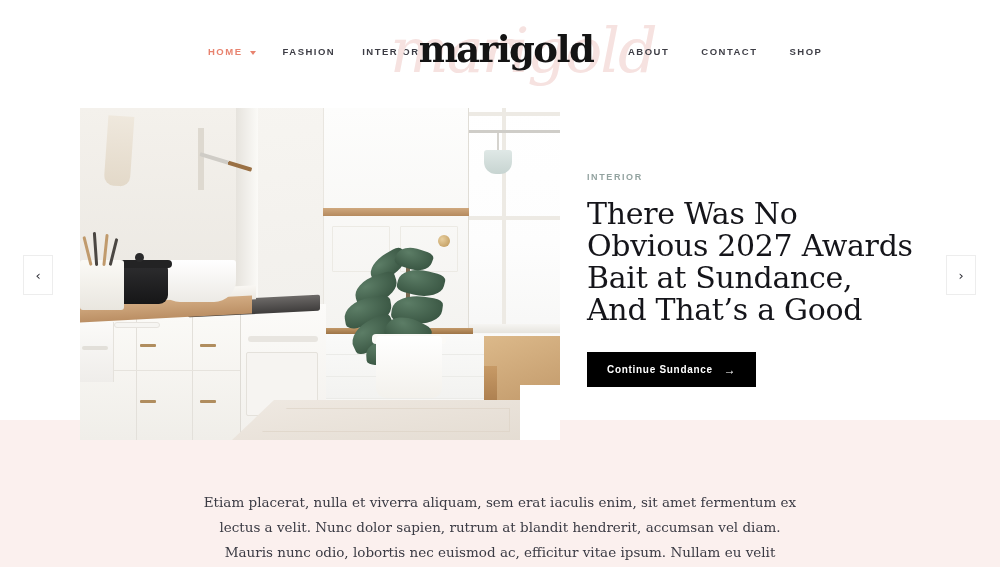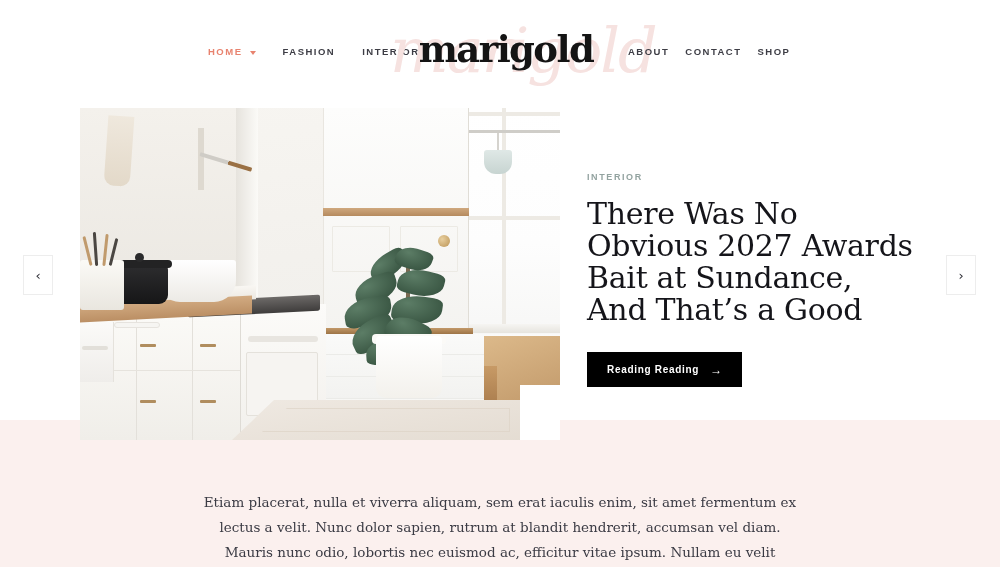--- a/index.html
+++ b/index.html
@@ -34,21 +34,21 @@
     align-items: center;
     gap: 27px;
   }
 
   .nav-right {
     position: absolute;
     left: 628px;
     top: 45px;
     display: flex;
     align-items: flex-start;
-    gap: 16px;
+    gap: 32px;
   }
 
   .nav-item {
     font-size: 9.5px;
     letter-spacing: 1.5px;
     font-weight: 700;
     color: #3d3d45;
     text-transform: uppercase;
     text-decoration: none;
     white-space: nowrap;
@@ -548,21 +548,21 @@
     <div class="ph-rug"></div>
     <div class="ph-rug-inner"></div>
   </div>
   <div class="photo-notch"></div>
 </div>
 
 <div class="hero-text">
   <div class="eyebrow">INTERIOR</div>
   <h1 class="headline">There Was No Obvious 2027 Awards Bait at Sundance, And That’s a Good</h1>
   <button class="cta">
-    <span>Reading Reading</span>
+    <span>Continue Sundance</span>
     <span class="cta-arrow">→</span>
   </button>
 </div>
 
 <div class="slider-arrow slider-prev">
   <span>‹</span>
 </div>
 <div class="slider-arrow slider-next">
   <span>›</span>
 </div>

